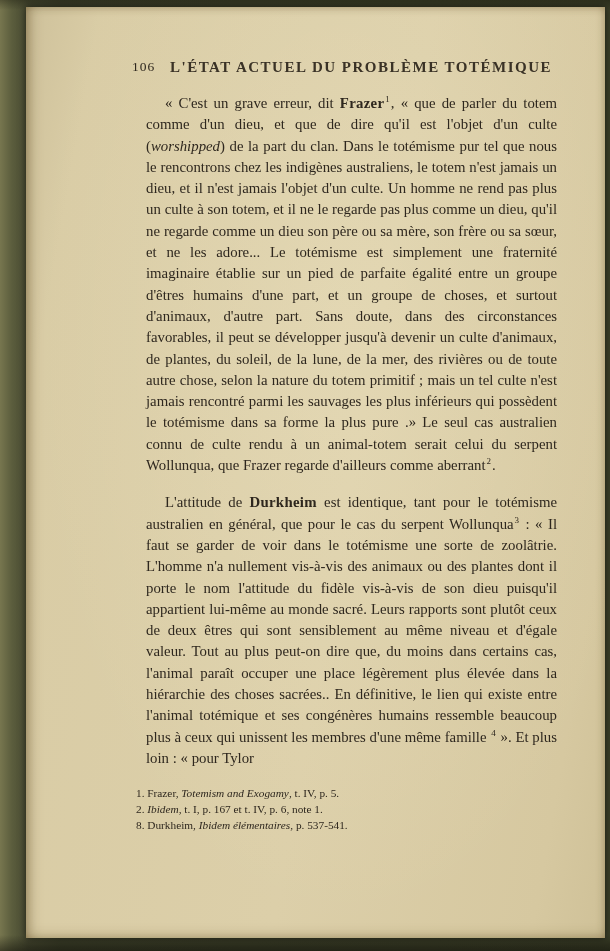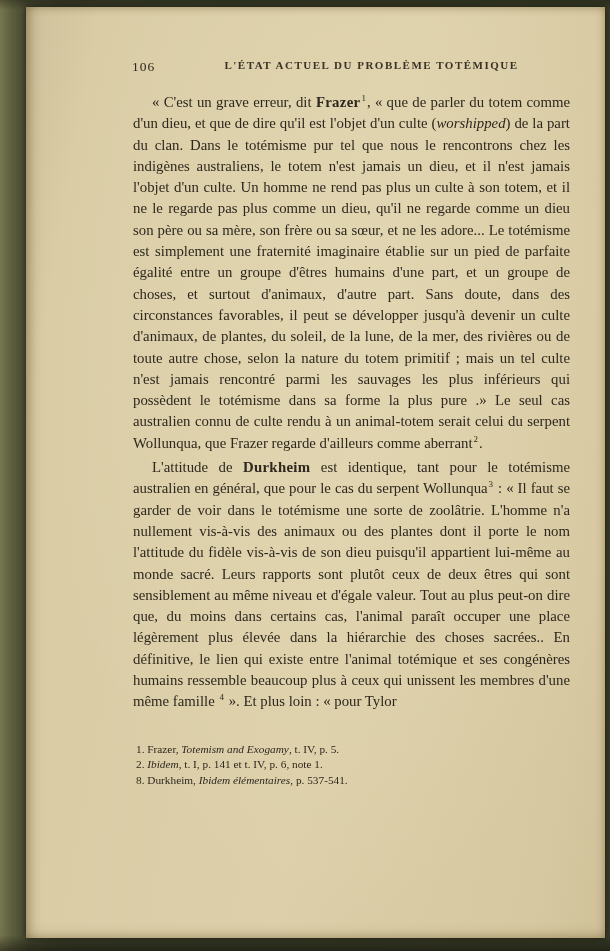--- a/index.html
+++ b/index.html
@@ -39,37 +39,37 @@
     color:#302920;
   }
   .pageheader{
     position:relative;height:18px;margin-bottom:15px;
   }
   .pagenum{
     position:absolute;left:2px;top:0;
     font-size:13.5px;letter-spacing:1px;color:#2e271e;
   }
   .runtitle{
-    display:block;text-align:center;
-    font-size:11px;font-weight:bold;letter-spacing:1.5px;
+    display:block;
+    font-size:15px;font-weight:bold;letter-spacing:1.5px;
     color:#3a3226;padding-left:40px;white-space:nowrap;
   }
   .bodytext{
     font-size:14.8px;line-height:21.3px;text-align:justify;
     color:#2e271e;
   }
-  .para{margin:3px;text-indent:19px;}
+  .para{margin:16px;text-indent:19px;}
   .bodytext b{font-weight:bold;letter-spacing:.3px;}
   .bodytext i{font-style:italic;}
   sup.fnref{
     font-size:9px;line-height:0;vertical-align:super;
     margin:0 1px;color:#2e271e;
   }
   .footnotes{
-    margin-top:29px;padding-left:6px;
+    margin-top:17px;padding-left:6px;
     font-size:11.3px;line-height:15.8px;text-align:left;color:#2e271e;
   }
   .fn{margin:0;}
   .fn i{font-style:italic;}
 </style>
 </head>
 <body>
 
 <div class="cover"></div>
 
@@ -82,18 +82,18 @@
     </div>
 
     <div class="bodytext">
       <p class="para"><span>« C'est un grave erreur, dit </span><b>Frazer</b><sup class="fnref">1</sup><span>, « que de parler du totem comme d'un dieu, et que de dire qu'il est l'objet d'un culte (</span><i>worshipped</i><span>) de la part du clan. Dans le totémisme pur tel que nous le rencontrons chez les indigènes australiens, le totem n'est jamais un dieu, et il n'est jamais l'objet d'un culte. Un homme ne rend pas plus un culte à son totem, et il ne le regarde pas plus comme un dieu, qu'il ne regarde comme un dieu son père ou sa mère, son frère ou sa sœur, et ne les adore... Le totémisme est simplement une fraternité imaginaire établie sur un pied de parfaite égalité entre un groupe d'êtres humains d'une part, et un groupe de choses, et surtout d'animaux, d'autre part. Sans doute, dans des circonstances favorables, il peut se développer jusqu'à devenir un culte d'animaux, de plantes, du soleil, de la lune, de la mer, des rivières ou de toute autre chose, selon la nature du totem primitif ; mais un tel culte n'est jamais rencontré parmi les sauvages les plus inférieurs qui possèdent le totémisme dans sa forme la plus pure .» Le seul cas australien connu de culte rendu à un animal-totem serait celui du serpent Wollunqua, que Frazer regarde d'ailleurs comme aberrant</span><sup class="fnref">2</sup><span>.</span></p>
 
       <p class="para"><span>L'attitude de </span><b>Durkheim</b><span> est identique, tant pour le totémisme australien en général, que pour le cas du serpent Wollunqua</span><sup class="fnref">3</sup><span> : « Il faut se garder de voir dans le totémisme une sorte de zoolâtrie. L'homme n'a nullement vis-à-vis des animaux ou des plantes dont il porte le nom l'attitude du fidèle vis-à-vis de son dieu puisqu'il appartient lui-même au monde sacré. Leurs rapports sont plutôt ceux de deux êtres qui sont sensiblement au même niveau et d'égale valeur. Tout au plus peut-on dire que, du moins dans certains cas, l'animal paraît occuper une place légèrement plus élevée dans la hiérarchie des choses sacrées.. En définitive, le lien qui existe entre l'animal totémique et ses congénères humains ressemble beaucoup plus à ceux qui unissent les membres d'une même famille </span><sup class="fnref">4</sup><span> ». Et plus loin : « pour Tylor</span></p>
     </div>
 
     <div class="footnotes">
       <p class="fn"><span>1. Frazer, </span><i>Totemism and Exogamy</i><span>, t. IV, p. 5.</span></p>
-      <p class="fn"><span>2. </span><i>Ibidem</i><span>, t. I, p. 141 et t. IV, p. 6, note 1.</span></p>
+      <p class="fn"><span>2. </span><i>Ibidem</i><span>, t. I, p. 167 et t. IV, p. 6, note 1.</span></p>
       <p class="fn"><span>8. Durkheim, </span><i>Ibidem élémentaires</i><span>, p. 537-541.</span></p>
     </div>
 
   </div>
 </div>
 
 </body></html>

